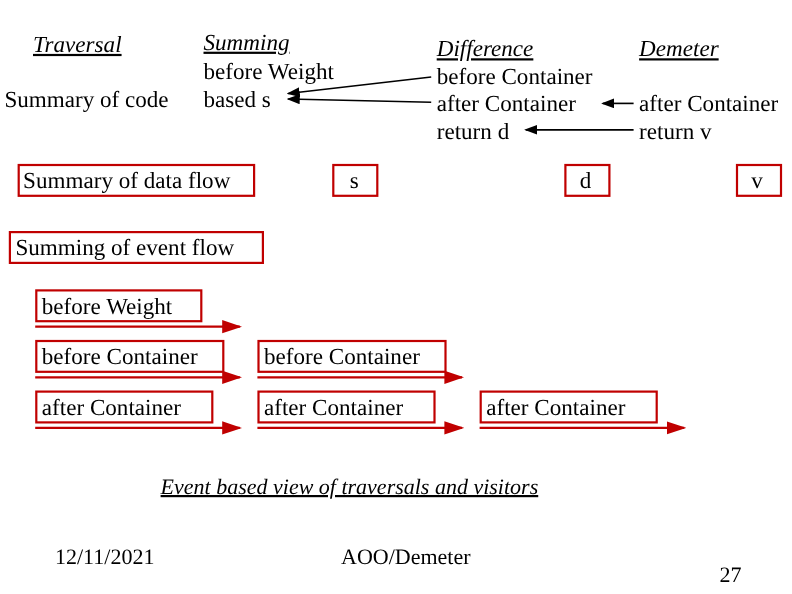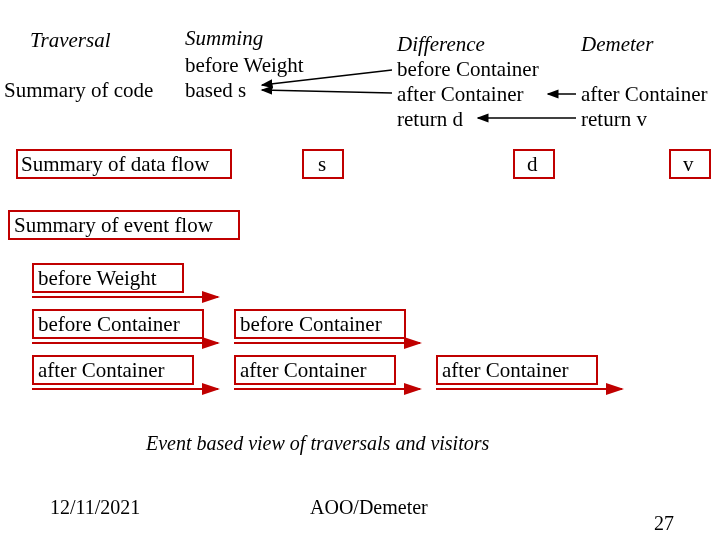--- a/index.html
+++ b/index.html
@@ -1,18 +1,18 @@
 <!DOCTYPE html>
 <html><head>
 <meta charset="utf-8">
 <style>
   html,body{margin:0;padding:0}
   body{width:720px;height:540px;position:relative;font-family:"Times New Roman",Times,serif;font-size:21px;color:#000;background:#fff}
   .abs{position:absolute}
-  .ul{}
+  .ul{text-decoration:underline}
   .it{font-style:italic}
   .box{border:2px solid #c00000;background:transparent;box-sizing:border-box}
   svg.abs{overflow:visible}
   .footer{font-size:20px}
 </style>
 </head>
 <body>
 
 <div class="abs ul it" style="left:30px;top:28px">Traversal</div>
 <div class="abs ul it" style="left:185px;top:26px">Summing</div>
@@ -53,21 +53,21 @@
 <div class="abs box" style="left:302px;top:149px;width:42px;height:30px"></div>
 <div class="abs" style="left:318px;top:152px">s</div>
 
 <div class="abs box" style="left:513px;top:149px;width:42px;height:30px"></div>
 <div class="abs" style="left:527px;top:152px">d</div>
 
 <div class="abs box" style="left:669px;top:149px;width:42px;height:30px"></div>
 <div class="abs" style="left:683px;top:152px">v</div>
 
 <div class="abs box" style="left:8px;top:210px;width:232px;height:30px"></div>
-<div class="abs" style="left:14px;top:213px">Summary of event flow</div>
+<div class="abs" style="left:14px;top:213px">Summing of event flow</div>
 
 <div class="abs box" style="left:32px;top:263px;width:152px;height:30px"></div>
 <div class="abs" style="left:38px;top:266px">before Weight</div>
 
 <div class="abs box" style="left:32px;top:309px;width:172px;height:30px"></div>
 <div class="abs" style="left:38px;top:312px">before Container</div>
 
 <div class="abs box" style="left:234px;top:309px;width:172px;height:30px"></div>
 <div class="abs" style="left:240px;top:312px">before Container</div>
 

